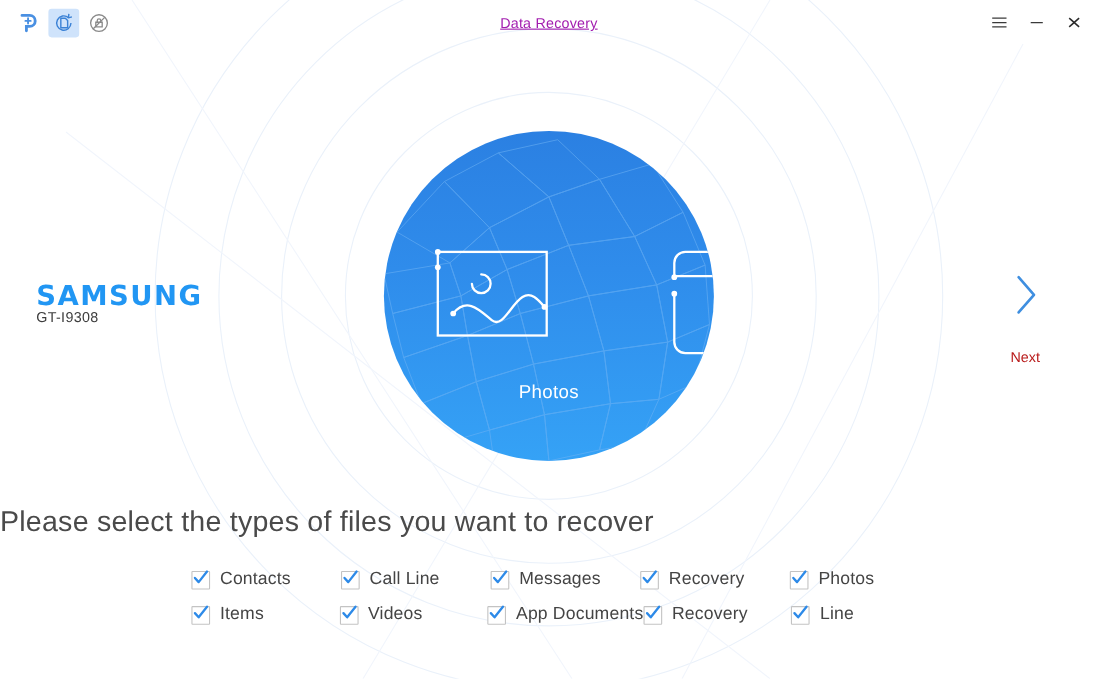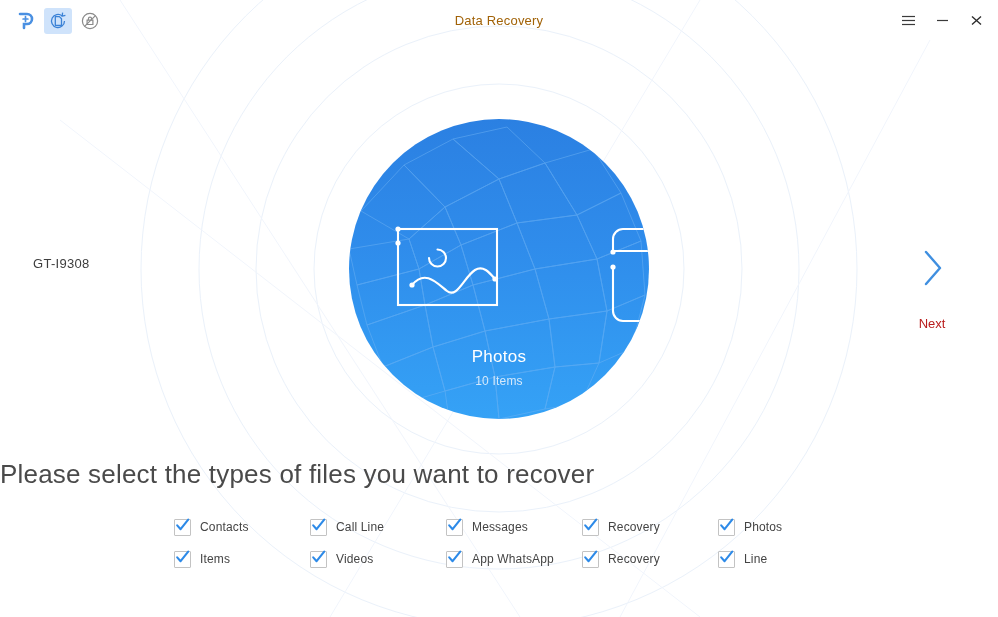--- a/index.html
+++ b/index.html
@@ -51,22 +51,23 @@
   .tb-icon.active { background: #cfe3fb; }
 
   .tb-title {
     position: absolute;
     left: 0; top: 0;
     width: 998px;
     height: 41px;
     line-height: 41px;
     text-align: center;
     font-size: 13px;
-    color: #a16207;
+    color: #a21caf;
     letter-spacing: .2px;
+    text-decoration: underline;
   }
   .tb-win {
     position: absolute;
     right: 6px; top: 0;
     height: 41px;
     display: flex;
     align-items: center;
     gap: 2px;
   }
   .win-btn {
@@ -192,21 +193,21 @@
     width: 15px;
     height: 15px;
     border: 1px solid #c3c3c3;
     background: #fff;
     border-radius: 1px;
     position: relative;
     flex: 0 0 auto;
   }
   .cbox svg { position: absolute; left: -1px; top: -3px; }
   .type-label {
-    font-size: 12px;
+    font-size: 16px;
     color: #444;
     white-space: nowrap;
     letter-spacing: .15px;
   }
 </style>
 </head>
 <body>
 
 <svg class="rings" viewBox="0 0 998 617">
   <g fill="none" stroke="#eaf1fa" stroke-width="1">
@@ -274,20 +275,21 @@
         <g stroke="#2a2a2a" stroke-width="1.4">
           <path d="M3 2.5 L12 10.5"></path>
             <path d="M12 2.5 L3 10.5"></path>
         </g>
       </svg>
     </div>
   </div>
 </div>
 
 <div class="brand">
+  <div class="brand-name">SAMSUNG</div>
   <div class="brand-model">GT-I9308</div>
 </div>
 
 <div class="hero">
   <div class="hero-clip">
 
     <svg class="hero-net" viewBox="0 0 300 300">
       <g stroke="#6fb3f4" stroke-width="0.9" fill="none" opacity="0.55">
         <path d="M12 92 L55 46 L96 88 L60 120 Z"></path>
         <path d="M55 46 L104 20 L150 60 L96 88 Z"></path>
@@ -330,21 +332,20 @@
 
     <svg class="hero-icon" viewBox="0 0 300 300">
       <path d="M300 110 h-26 a10 10 0 0 0 -10 10 v12 h36" fill="none" stroke="#ffffff" stroke-width="2.1"></path>
       <path d="M264 148 v44 a10 10 0 0 0 10 10 h26" fill="none" stroke="#ffffff" stroke-width="2.1"></path>
       <circle cx="264" cy="133" r="2.6" fill="#ffffff"></circle>
       <circle cx="264" cy="148" r="2.6" fill="#ffffff"></circle>
     </svg>
 
     <div class="hero-text">
       <div class="hero-title">Photos</div>
-      <div class="hero-sub">10 Items</div>
     </div>
   </div>
 </div>
 
 <div class="next-wrap">
   <svg width="28" height="44" viewBox="0 0 28 44">
     <path d="M8 6 L22 22 L8 38" fill="none" stroke="#3f8fe0" stroke-width="2.4" stroke-linecap="round" stroke-linejoin="round"></path>
   </svg>
   <div class="next-label">Next</div>
 </div>
@@ -412,21 +413,21 @@
           </svg>
       </span>
       <span class="type-label">Videos</span>
     </label>
     <label class="type-item">
       <span class="cbox">
         <svg width="17" height="17" viewBox="0 0 17 17">
             <path d="M3.2 8.4 L6.6 12.2 L14.2 2.6" fill="none" stroke="#2d8ae8" stroke-width="2.1" stroke-linecap="round" stroke-linejoin="round"></path>
           </svg>
       </span>
-      <span class="type-label">App WhatsApp</span>
+      <span class="type-label">App Documents</span>
     </label>
     <label class="type-item">
       <span class="cbox">
         <svg width="17" height="17" viewBox="0 0 17 17">
             <path d="M3.2 8.4 L6.6 12.2 L14.2 2.6" fill="none" stroke="#2d8ae8" stroke-width="2.1" stroke-linecap="round" stroke-linejoin="round"></path>
           </svg>
       </span>
       <span class="type-label">Recovery</span>
     </label>
     <label class="type-item">

